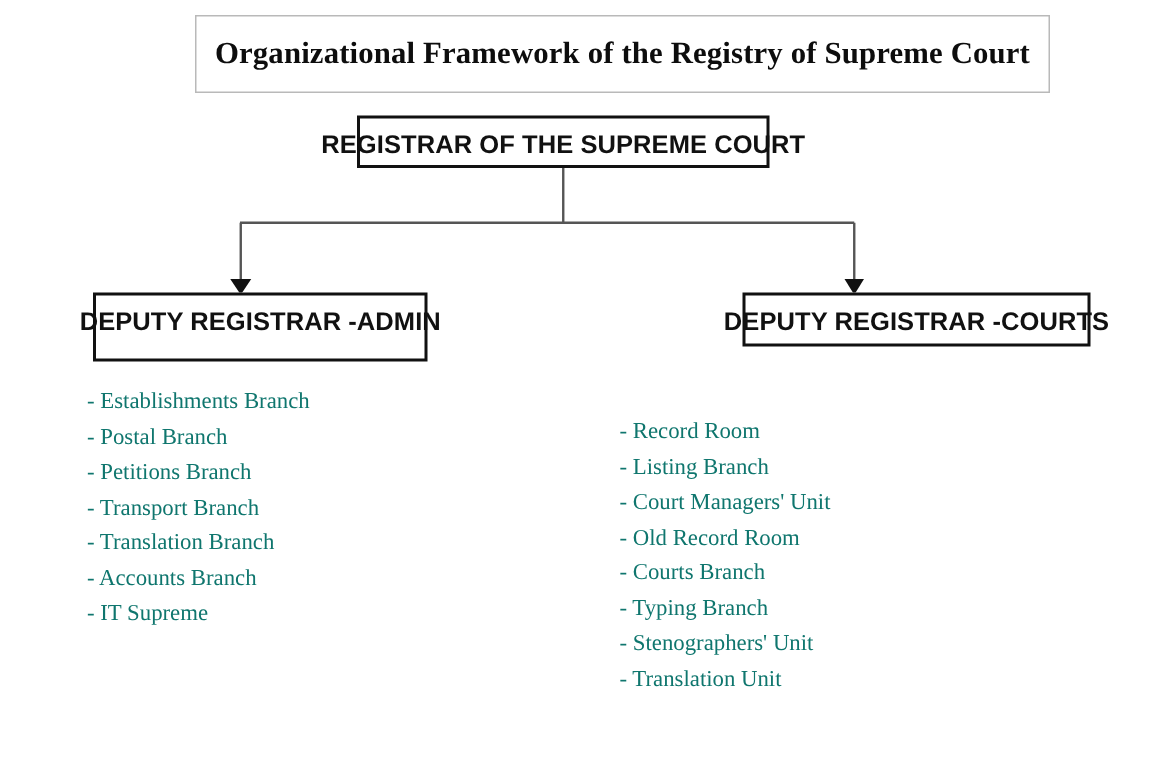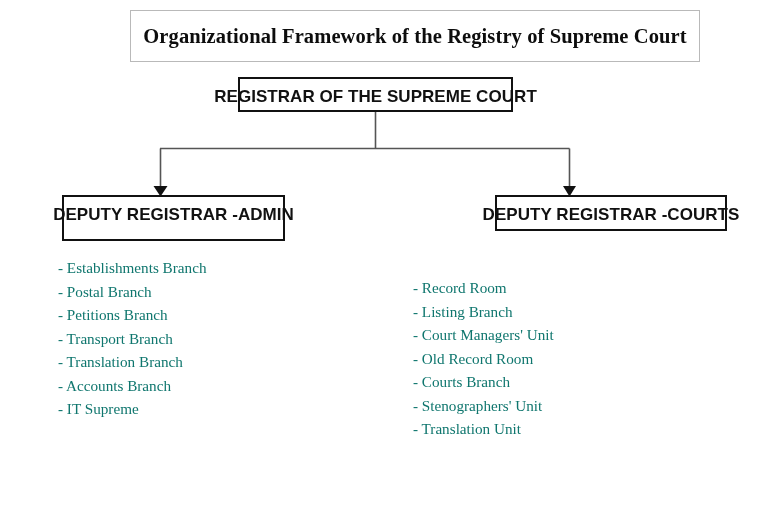--- a/index.html
+++ b/index.html
@@ -160,15 +160,16 @@
   <li class="branch-item">- Accounts Branch</li>
   <li class="branch-item">- IT Supreme</li>
 </ul>
 
 <ul class="branch-list" id="list-courts">
   <li class="branch-item">- Record Room</li>
   <li class="branch-item">- Listing Branch</li>
   <li class="branch-item">- Court Managers' Unit</li>
   <li class="branch-item">- Old Record Room</li>
   <li class="branch-item">- Courts Branch</li>
+  <li class="branch-item">- Typing Branch</li>
   <li class="branch-item">- Stenographers' Unit</li>
   <li class="branch-item">- Translation Unit</li>
 </ul>
 
 </body></html>

